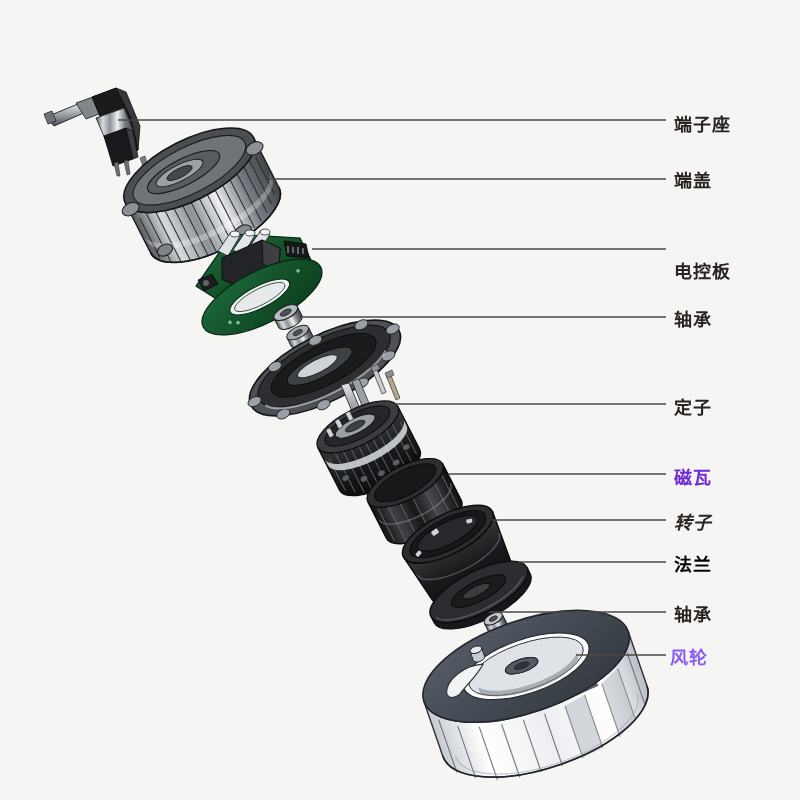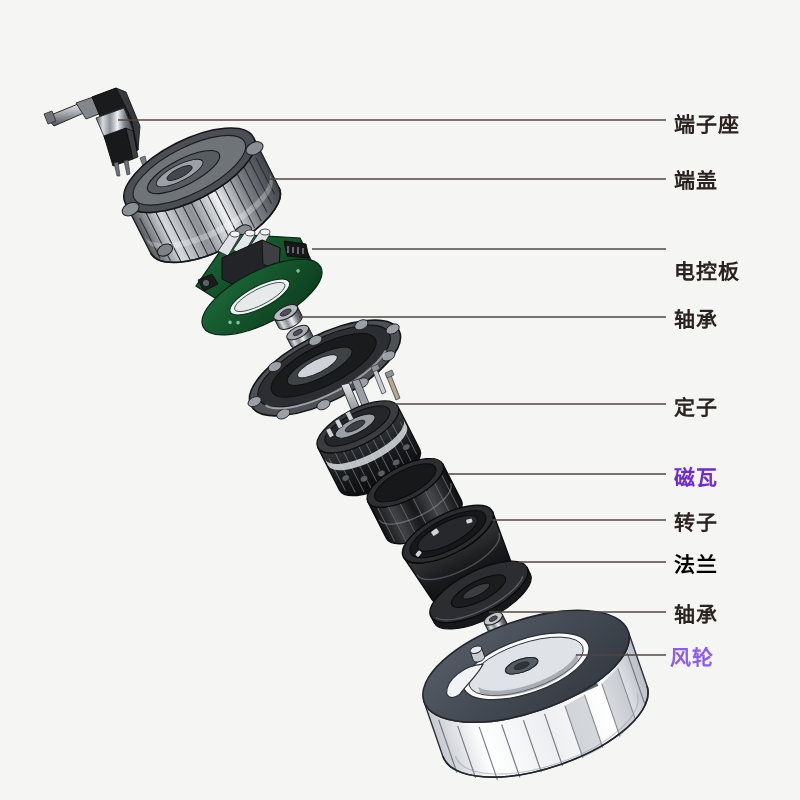--- a/index.html
+++ b/index.html
@@ -20,21 +20,21 @@
     position: absolute;
     left: 0;
     top: 0;
     width: 800px;
     height: 800px;
     display: block;
   }
   .callout-label {
     position: absolute;
     font-family: "DejaVu Sans", "Liberation Sans", sans-serif;
-    font-size: 21px;
+    font-size: 18px;
     font-weight: 700;
     color: #2a2320;
     letter-spacing: 1px;
     white-space: nowrap;
     line-height: 1;
     transform: translateY(-50%);
   }
 </style>
 </head>
 <body>
@@ -384,19 +384,19 @@
       </g>
   </svg>
 
   <div id="labels-layer">
       <div class="callout-label" style="left: 674px; top: 125px; color: rgb(42, 35, 32);">端子座</div>
       <div class="callout-label" style="left: 674px; top: 181px; color: rgb(42, 35, 32);">端盖</div>
       <div class="callout-label" style="left: 674px; top: 252px; color: rgb(42, 35, 32); margin-top: 20px;">电控板</div>
       <div class="callout-label" style="left: 674px; top: 320px; color: rgb(42, 35, 32);">轴承</div>
       <div class="callout-label" style="left: 674px; top: 408px; color: rgb(42, 35, 32); font-family: Liberation Serif, serif;">定子</div>
       <div class="callout-label" style="left: 674px; top: 478px; color: #6d28d9;">磁瓦</div>
-      <div class="callout-label" style="left: 674px; top: 523px; color: rgb(42, 35, 32);">转子</div>
+      <div class="callout-label" style="left: 674px; top: 523px; color: rgb(42, 35, 32); font-style: italic;">转子</div>
       <div class="callout-label" style="left: 674px; top: 565px; color: #000000;">法兰</div>
       <div class="callout-label" style="left: 674px; top: 615px; color: rgb(42, 35, 32);">轴承</div>
       <div class="callout-label" style="left: 670px; top: 658px; color: #8b5cf6;">风轮</div>
     </div>
 
 </div>
 
 </body></html>

